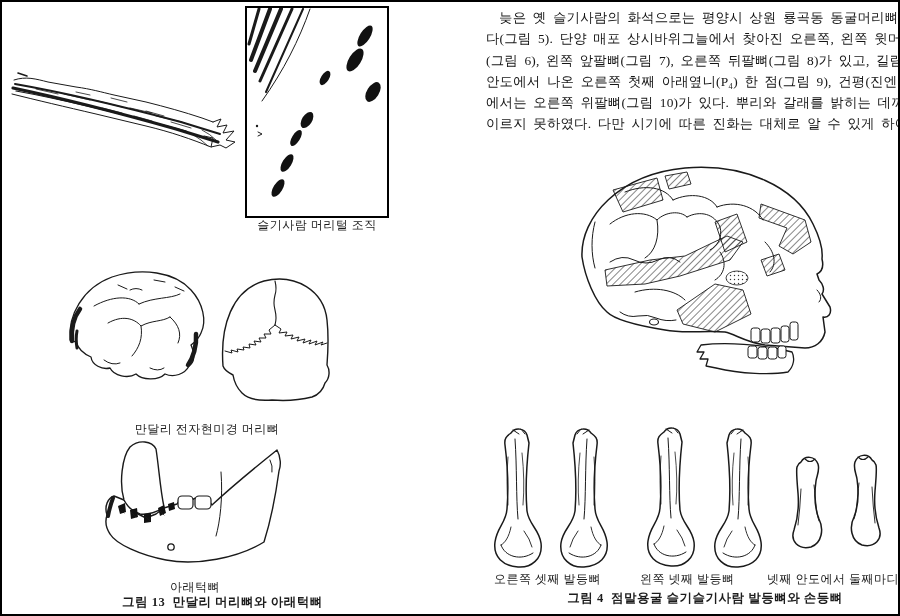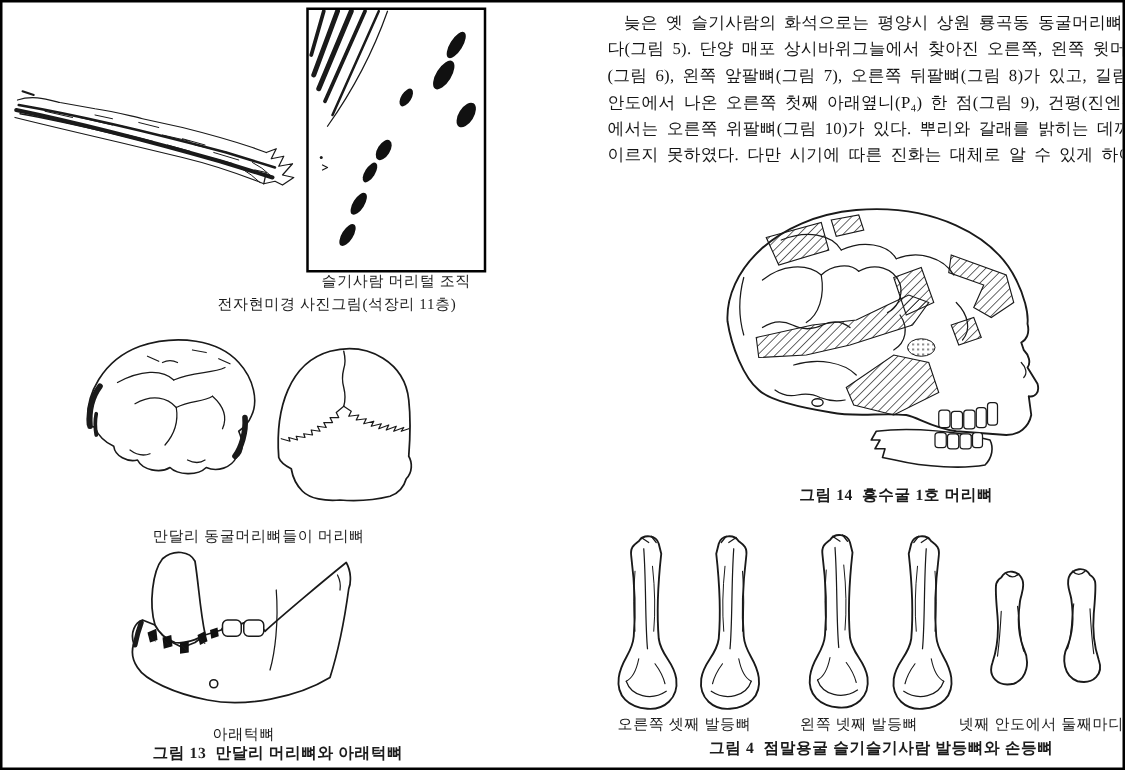--- a/index.html
+++ b/index.html
@@ -54,21 +54,20 @@
         <ellipse cx="49" cy="130" rx="4" ry="9" transform="rotate(32 49 130)"></ellipse>
         <ellipse cx="40" cy="155" rx="4.5" ry="10" transform="rotate(32 40 155)"></ellipse>
         <ellipse cx="31" cy="180" rx="4.5" ry="10" transform="rotate(32 31 180)"></ellipse>
       </g>
       <circle cx="10" cy="118" r="1.2" fill="#1a1a1a"></circle>
       <path class="ink" stroke-width="1" d="M11,124 l4,2 -4,2"></path>
     </svg>
   </div>
 
   <div class="cap center" style="left:230px;top:215px;width:170px">슬기사람 머리털 조직</div>
-  <div class="cap center" style="left:135px;top:233px;width:265px">전자현미경 사진그림(석장리 11층)</div>
 
   <svg class="abs" style="left:58px;top:266px" width="285" height="137" viewBox="0 0 285 137">
 
     <path class="inkfill" stroke-width="1.3" d="M10,72 C8,48 22,20 52,9 C82,-1 115,4 131,22 C143,35 147,53 141,65 C139,70 135,74 131,77 C134,84 136,93 129,98 C125,106 114,110 105,106 C98,113 82,112 76,106 C68,111 54,108 50,100 C42,102 32,97 31,89 C24,86 18,80 16,74 C14,73 11,73 10,72 Z"></path>
     <path class="ink" stroke-width="4.5" d="M12,73 C11,61 14,49 20,41"></path>
     <path class="ink" stroke-width="3" d="M17,80 C16,74 16,68 17,63"></path>
     <path class="ink" stroke-width="4.5" d="M136,66 C137,78 133,90 128,97"></path>
     <path class="ink" stroke-width="1" d="M34,38 C52,28 70,27 79,36"></path>
     <path class="ink" stroke-width="1" d="M79,36 C94,29 110,31 120,26"></path>
     <path class="ink" stroke-width="1" d="M48,55 C62,47 74,50 81,58 C92,52 102,54 110,49"></path>
@@ -76,21 +75,21 @@
     <path class="ink" stroke-width="1" d="M110,49 C119,57 122,66 118,75"></path>
     <path class="ink" stroke-width="1" d="M58,17 l9,4 M94,12 l11,2 M115,19 l9,4 M70,22 q6,-3 12,0"></path>
     <path class="ink" stroke-width="1" d="M44,92 q8,6 16,3 M90,100 q8,4 14,0"></path>
 
     <path class="inkfill" stroke-width="1.4" d="M163,98 C160,58 172,22 204,13 C236,5 264,23 267,52 C269,70 268,84 267,97 C270,102 270,110 265,115 C263,122 258,127 252,129 C240,132 225,133 212,132 C200,133 188,131 182,125 C177,120 174,113 173,107 C167,104 164,101 163,98 Z"></path>
     <path class="ink" stroke-width="1.1" d="M215,13 q2,8 0,14 q-2,8 0,15 q2,8 0,15"></path>
     <path class="ink" stroke-width="1" d="M215,57 l-6,5 2,4 -7,0 2,4 -7,0 2,4 -7,-1 2,4 -7,-1 1,4 -7,-1 1,3 -7,-1 1,3 -7,-2 1,3 -7,-2"></path>
     <path class="ink" stroke-width="1" d="M215,57 l6,4 -2,4 8,-1 -2,4 8,-1 -2,4 8,-2 -2,4 8,-2 -2,4 8,-3 -2,4 8,-3 -2,4 8,-3 -2,3 6,-2"></path>
   </svg>
 
-  <div class="cap center" style="left:75px;top:419px;width:260px">만달리 동굴머리뼈들이 머리뼈</div>
+  <div class="cap center" style="left:75px;top:419px;width:260px">만달리 전자현미경 머리뼈</div>
 
   <svg class="abs" style="left:98px;top:436px" width="215" height="142" viewBox="0 0 215 142">
 
     <path class="inkfill" stroke-width="1.4" d="M7,77 C4,68 8,60 14,58 L24,62 L30,70 L38,76 L46,80 L56,76 L64,70 L77,66 C80,60 88,59 92,62 C95,59 104,59 108,62 L112,67 C125,55 162,24 177,12 C181,19 181,28 179,33 C176,55 170,85 164,104 C138,120 96,128 66,122 C40,117 16,106 10,96 C6,90 5,83 7,77 Z"></path>
 
     <path class="inkfill" stroke-width="1.4" d="M24,62 C19,45 22,19 30,9 C39,1 52,3 56,11 C59,30 60,50 64,69 C58,74 48,77 40,76 C32,73 27,68 24,62 Z"></path>
     <path class="ink" stroke-width="4" d="M13,60 C10,68 9,73 8,78"></path>
 
     <g class="solid">
       <path d="M18,68 l7,-3 1,9 -6,2 Z"></path>
@@ -169,21 +168,20 @@
 
     <path class="inkfill" stroke-width="1.3" d="M136,183 L132,190 L139,190 L135,197 L143,197 L141,204 L151,206 C176,212 206,213 223,210 C229,204 230,196 227,190 L210,186 C185,182 160,180 136,183 Z"></path>
     <g class="inkfill" stroke-width="1">
       <rect x="183" y="184" width="9" height="12" rx="2.5"></rect>
       <rect x="193" y="185" width="9" height="12" rx="2.5"></rect>
       <rect x="203" y="185" width="9" height="12" rx="2.5"></rect>
       <rect x="213" y="184" width="8" height="12" rx="2.5"></rect>
     </g>
   </svg>
 
-  <div class="cap figcap center" style="left:580px;top:386px;width:270px">그림 14  흥수굴 1호 머리뼈</div>
 
   <svg class="abs" style="left:483px;top:424px" width="410" height="148" viewBox="0 0 410 148">
     <defs>
       <g id="mt">
         <path class="inkfill" stroke-width="1.5" d="M20,6 C24,0 34,1 36,8 L38,16 C36,34 34,60 36,84 C38,98 48,102 50,116 C52,132 40,141 27,140 C12,139 2,130 4,115 C6,100 15,96 16,82 C18,58 16,34 14,18 C13,11 16,9 20,6 Z"></path>
         <path class="ink" stroke-width="1" d="M24,12 C26,40 25,70 27,92"></path>
         <path class="ink" stroke-width="1" d="M10,118 C14,130 30,134 42,126"></path>
         <path class="ink" stroke-width=".9" d="M20,100 C18,110 14,116 10,118 M33,104 q6,8 8,16"></path>
         <path class="ink" stroke-width="1" d="M22,3 l6,4 M30,2 l4,5"></path>
         <path class="ink" stroke-width=".8" d="M17,30 q-2,25 0,48 M31,26 q3,28 1,52"></path>

